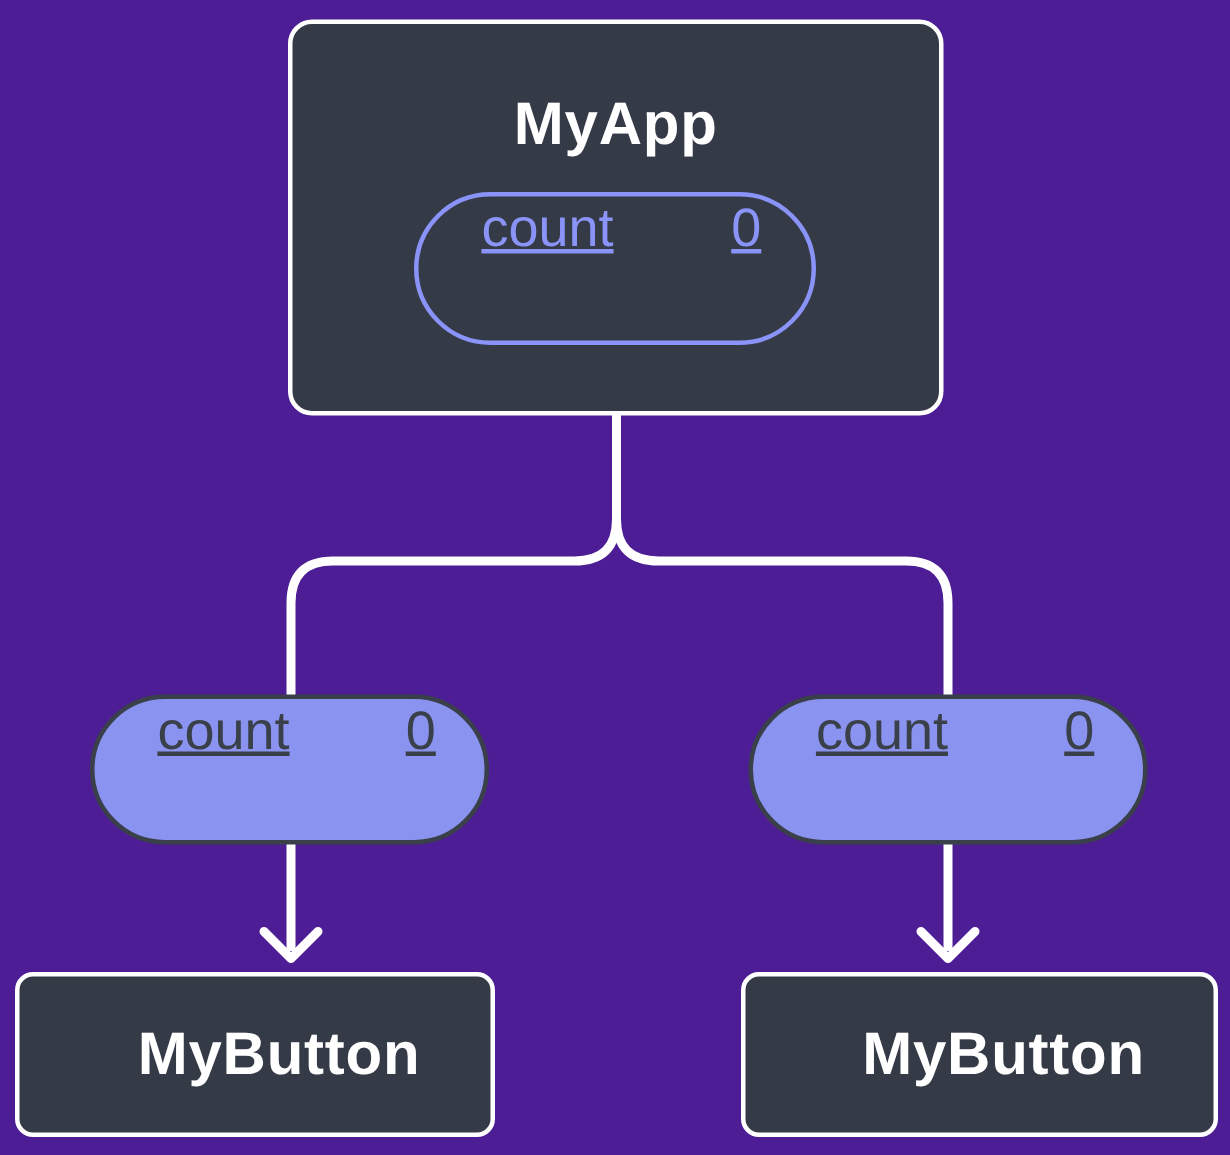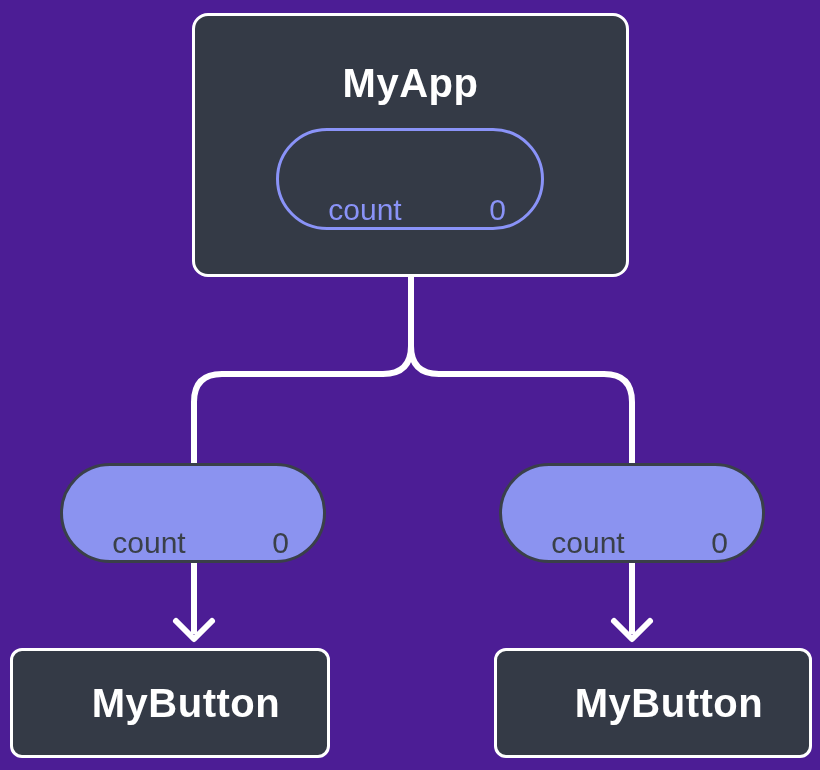--- a/index.html
+++ b/index.html
@@ -47,24 +47,25 @@
     top: 648px;
     border-radius: 12px;
     padding-left: 32px;
   }
   .node-child-left  { left: 10px; }
   .node-child-right { left: 494px; width: 318px; }
 
   
   .pill {
     display: flex;
-    align-items: flex-end;
+    align-items: flex-start;
     box-sizing: border-box;
     border-radius: 60px;
-    font-size: 30px;
+    font-size: 36px;
+    text-decoration: underline;
   }
   .pill-section {
     display: flex;
     align-items: center;
     justify-content: center;
   }
   .pill-label { flex: 0 0 172px; }
   .pill-value { flex: 1 1 auto; }
   .pill-divider { flex: 0 0 3px; }
 

